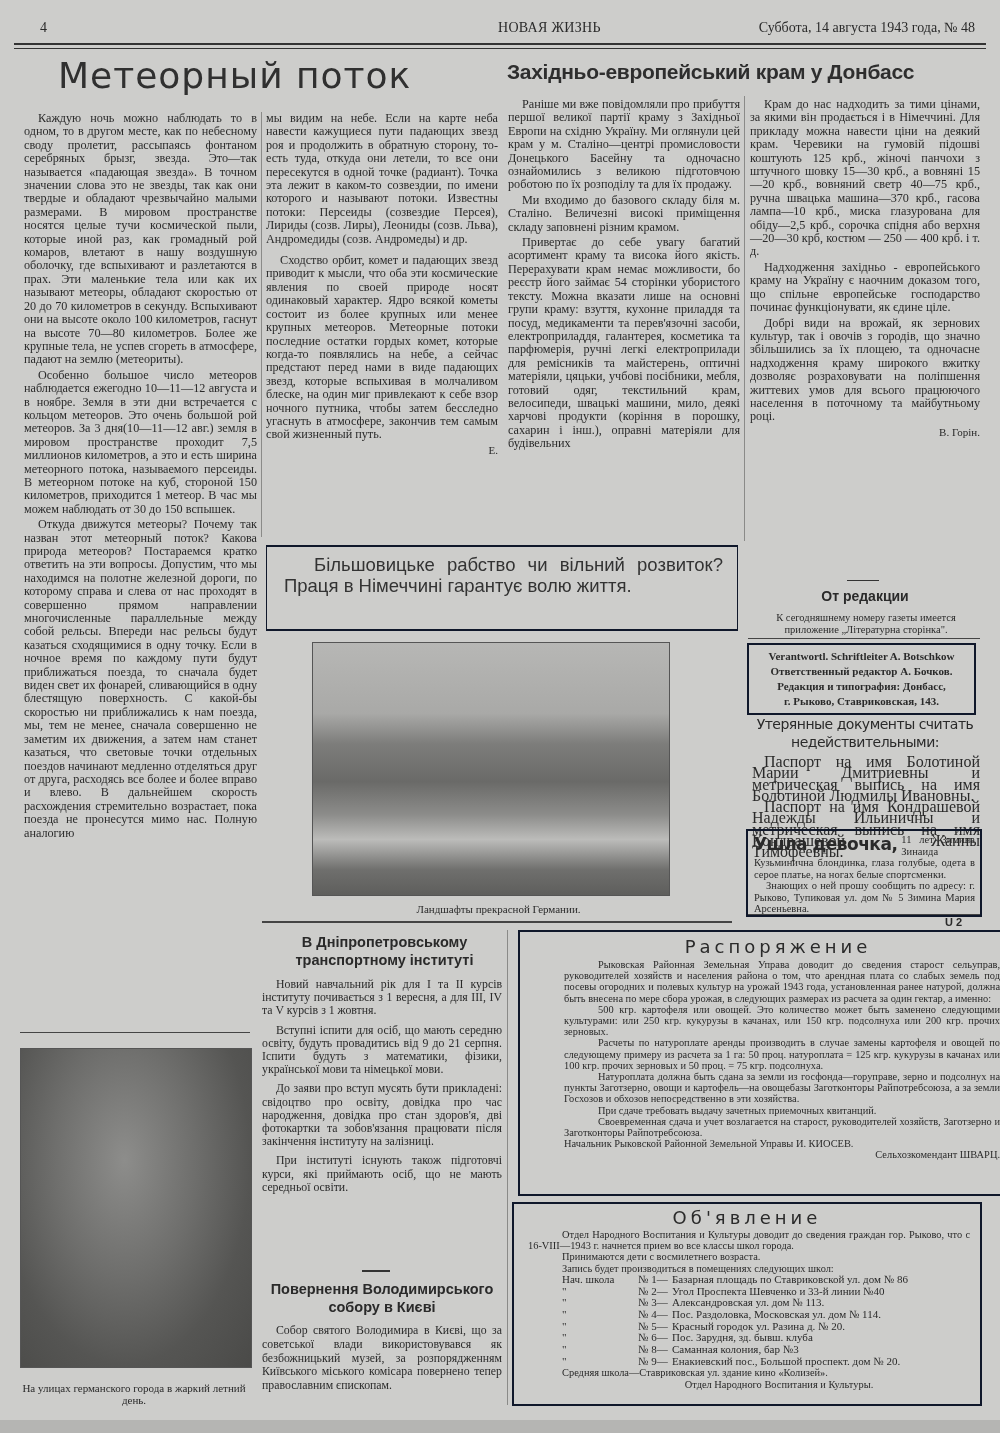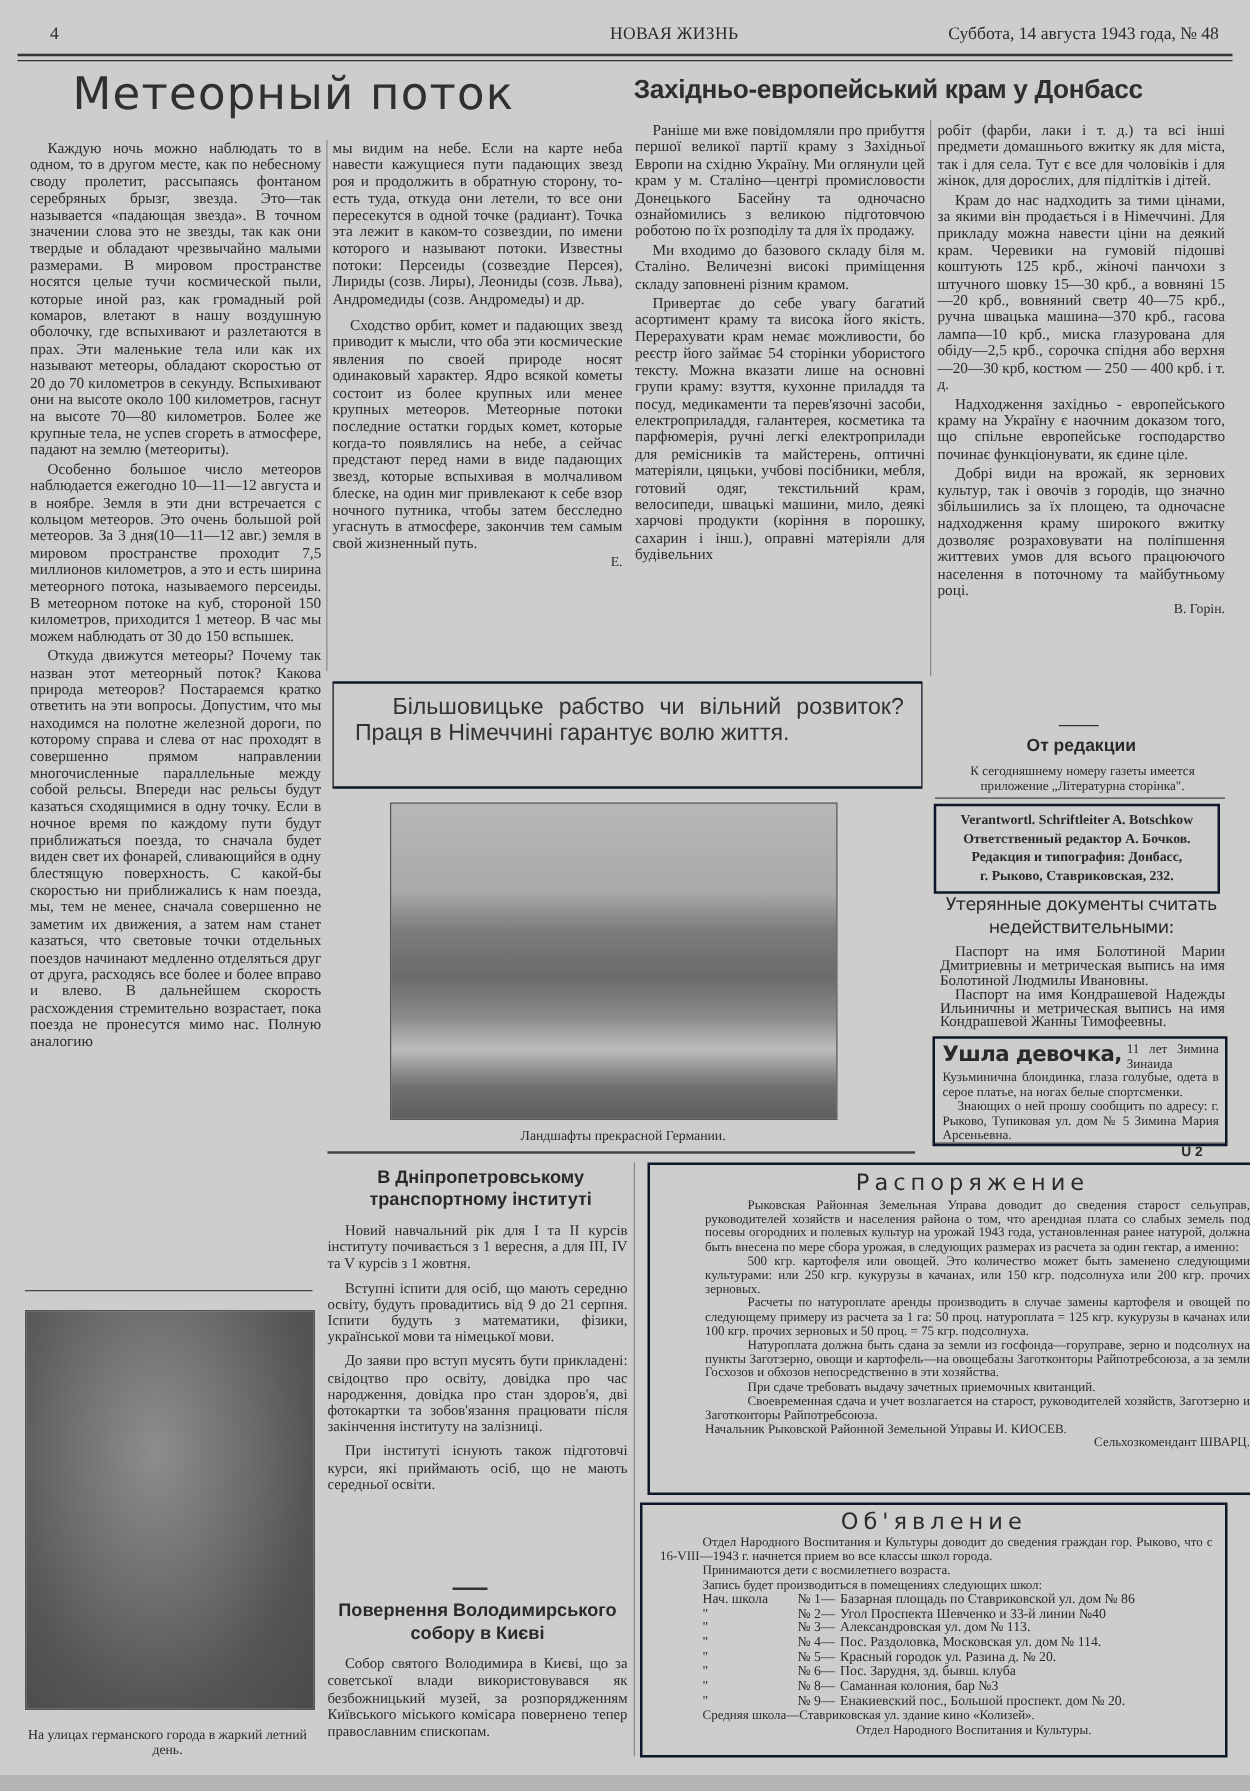--- a/index.html
+++ b/index.html
@@ -3,21 +3,21 @@
 <meta charset="utf-8">
 <style>
   html,body{margin:0;padding:0;}
   body{width:1000px;height:1433px;background:#c9c9c7;overflow:hidden;position:relative;
        font-family:"Liberation Serif","DejaVu Serif",serif;color:#2a2a2a;}
   .page{position:absolute;left:0;top:0;width:1000px;height:1433px;
         background:#cdcdcb;}
   .abs{position:absolute;}
   .masthead{left:40px;top:20px;width:935px;height:22px;font-size:14px;}
   .masthead .pg{position:absolute;left:0;top:0;}
-  .masthead .np{position:absolute;left:448px;top:0;letter-spacing:.3px;text-align:right;}
+  .masthead .np{position:absolute;left:458px;top:0;letter-spacing:.3px;text-align:right;}
   .masthead .dt{position:absolute;right:0;top:0;}
   .rule2{left:14px;top:43px;width:972px;height:3px;border-top:2px solid #333;border-bottom:1px solid #333;}
   .big-title{font-family:"DejaVu Sans",sans-serif;font-weight:normal;letter-spacing:1px;}
   .txt{font-size:12.2px;line-height:13.4px;text-align:justify;}
   .txt p{margin:0 0 2px 0;text-indent:14px;}
   .h-mid{font-family:"Liberation Sans","DejaVu Sans",sans-serif;font-weight:bold;text-align:center;}
   .box{border:2px solid #0f172a;}
   .photo{background:
       linear-gradient(180deg,#b7b7b5 0%,#a9a9a7 28%,#7d7d7b 40%,#6a6a68 55%,#8c8c8a 68%,#bcbcba 78%,#6f6f6d 90%,#5e5e5c 100%);
       border:1px solid #555;}
@@ -59,21 +59,20 @@
   </div>
 
   <div class="abs" style="left:507px;top:60px;font-family:'Liberation Sans','DejaVu Sans',sans-serif;font-weight:bold;font-size:21px;letter-spacing:-0.3px;color:#2e2e2e;">Західньо-европейський крам у Донбасс</div>
 
   <div class="abs txt" style="left:508px;top:98px;width:232px;">
     <p>Раніше ми вже повідомляли про прибуття першої великої партії краму з Західньої Европи на східню Україну. Ми оглянули цей крам у м. Сталіно—центрі промисловости Донецького Басейну та одночасно ознайомились з великою підготовчою роботою по їх розподілу та для їх продажу.</p>
     <p>Ми входимо до базового складу біля м. Сталіно. Величезні високі приміщення складу заповнені різним крамом.</p>
     <p>Привертає до себе увагу багатий асортимент краму та висока його якість. Перерахувати крам немає можливости, бо реєстр його займає 54 сторінки убористого тексту. Можна вказати лише на основні групи краму: взуття, кухонне приладдя та посуд, медикаменти та перев'язочні засоби, електроприладдя, галантерея, косметика та парфюмерія, ручні легкі електроприлади для ремісників та майстерень, оптичні матеріяли, цяцьки, учбові посібники, мебля, готовий одяг, текстильний крам, велосипеди, швацькі машини, мило, деякі харчові продукти (коріння в порошку, сахарин і інш.), оправні матеріяли для будівельних</p>
   </div>
   <div class="abs txt" style="left:750px;top:98px;width:230px;">
-    <p style="text-indent:0">робіт (фарби, лаки і т. д.) та всі інші предмети домашнього вжитку як для міста, так і для села. Тут є все для чоловіків і для жінок, для дорослих, для підлітків і дітей.</p>
     <p>Крам до нас надходить за тими цінами, за якими він продається і в Німеччині. Для прикладу можна навести ціни на деякий крам. Черевики на гумовій підошві коштують 125 крб., жіночі панчохи з штучного шовку 15—30 крб., а вовняні 15—20 крб., вовняний светр 40—75 крб., ручна швацька машина—370 крб., гасова лампа—10 крб., миска глазурована для обіду—2,5 крб., сорочка спідня або верхня—20—30 крб, костюм — 250 — 400 крб. і т. д.</p>
     <p>Надходження західньо - европейського краму на Україну є наочним доказом того, що спільне европейське господарство починає функціонувати, як єдине ціле.</p>
     <p>Добрі види на врожай, як зернових культур, так і овочів з городів, що значно збільшились за їх площею, та одночасне надходження краму широкого вжитку дозволяє розраховувати на поліпшення життевих умов для всього працюючого населення в поточному та майбутньому році.</p>
     <div style="text-align:right;font-size:11px;margin-top:2px;">В. Горін.</div>
   </div>
 
   <div class="abs box" style="left:266px;top:545px;width:470px;height:82px;border-width:2px 1px 2px 1px;">
     <div style="padding:7px 14px 0 17px;font-family:'Liberation Sans','DejaVu Sans',sans-serif;font-size:18.5px;line-height:21px;text-indent:30px;text-align:justify;color:#333;">Більшовицьке рабство чи вільний розвиток? Праця в Німеччині гарантує волю життя.</div>
   </div>
 
@@ -84,26 +83,26 @@
   <div class="abs short-rule" style="left:847px;top:580px;width:32px;"></div>
   <div class="abs h-mid" style="left:750px;top:588px;width:230px;font-size:14px;">От редакции</div>
   <div class="abs" style="left:752px;top:612px;width:228px;font-size:10.5px;line-height:12px;text-align:center;">К сегодняшнему номеру газеты имеется приложение „Літературна сторінка".</div>
   <div class="abs hr" style="left:748px;top:638px;width:232px;"></div>
 
   <div class="abs box" style="left:747px;top:643px;width:225px;height:68px;">
     <div style="text-align:center;font-size:11px;line-height:15px;padding-top:4px;font-weight:bold;">
       <div>Verantwortl. Schriftleiter A. Botschkow</div>
       <div>Ответственный редактор А. Бочков.</div>
       <div>Редакция и типография: Донбасс,</div>
-      <div>г. Рыково, Ставриковская, 232.</div>
+      <div>г. Рыково, Ставриковская, 143.</div>
     </div>
   </div>
 
   <div class="abs h-mid" style="left:750px;top:715px;width:230px;font-size:14px;line-height:18px;font-weight:normal;font-family:'DejaVu Sans',sans-serif;letter-spacing:-0.5px;">Утерянные документы считать недействительными:</div>
-  <div class="abs" style="left:752px;top:756px;width:228px;font-size:12px;line-height:11.3px;text-align:justify;">
+  <div class="abs" style="left:752px;top:756px;width:228px;font-size:16px;line-height:11.3px;text-align:justify;">
     <p style="margin:0;text-indent:12px;">Паспорт на имя Болотиной Марии Дмитриевны и метрическая выпись на имя Болотиной Людмилы Ивановны.</p>
     <p style="margin:0;text-indent:12px;">Паспорт на имя Кондрашевой Надежды Ильиничны и метрическая выпись на имя Кондрашевой Жанны Тимофеевны.</p>
   </div>
 
   <div class="abs box" style="left:746px;top:829px;width:232px;height:84px;">
     <div style="padding:3px 5px 0 6px;font-size:10.5px;line-height:11.5px;text-align:justify;">
       <span style="font-family:'DejaVu Sans',sans-serif;font-weight:bold;font-size:17px;letter-spacing:-0.5px;float:left;margin-right:4px;line-height:20px;">Ушла девочка,</span>
       <span>11 лет Зимина Зинаида Кузьминична блондинка, глаза голубые, одета в серое платье, на ногах белые спортсменки.</span>
       <div style="text-indent:12px;">Знающих о ней прошу сообщить по адресу: г. Рыково, Тупиковая ул. дом № 5 Зимина Мария Арсеньевна.</div>
     </div>

